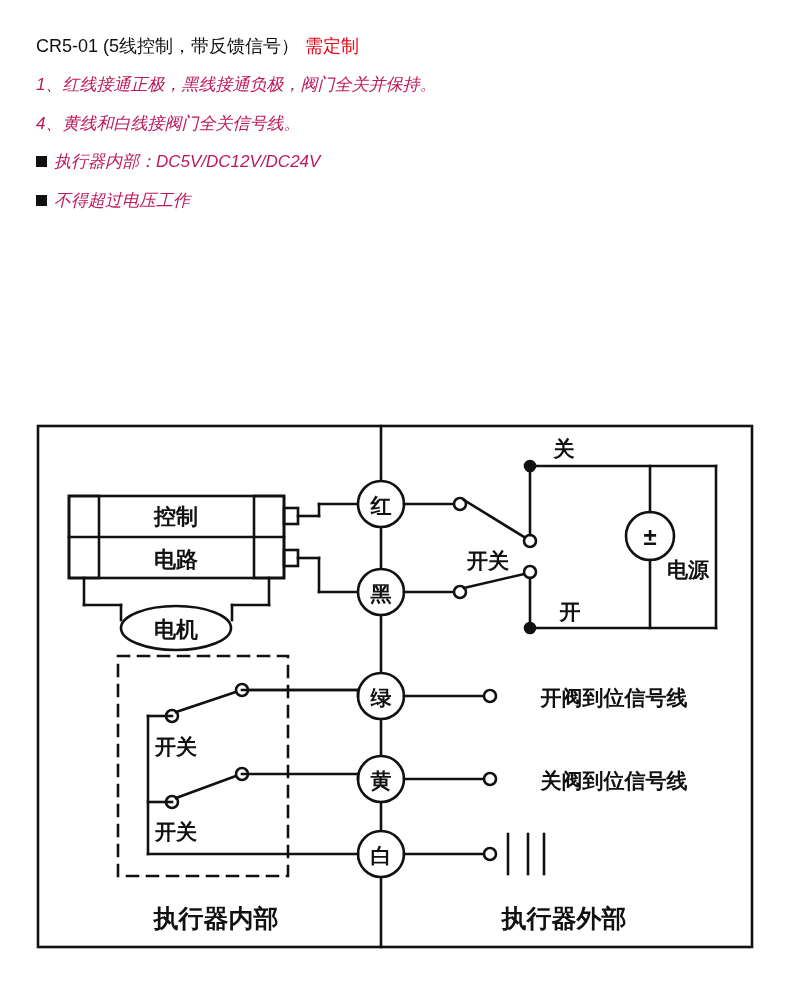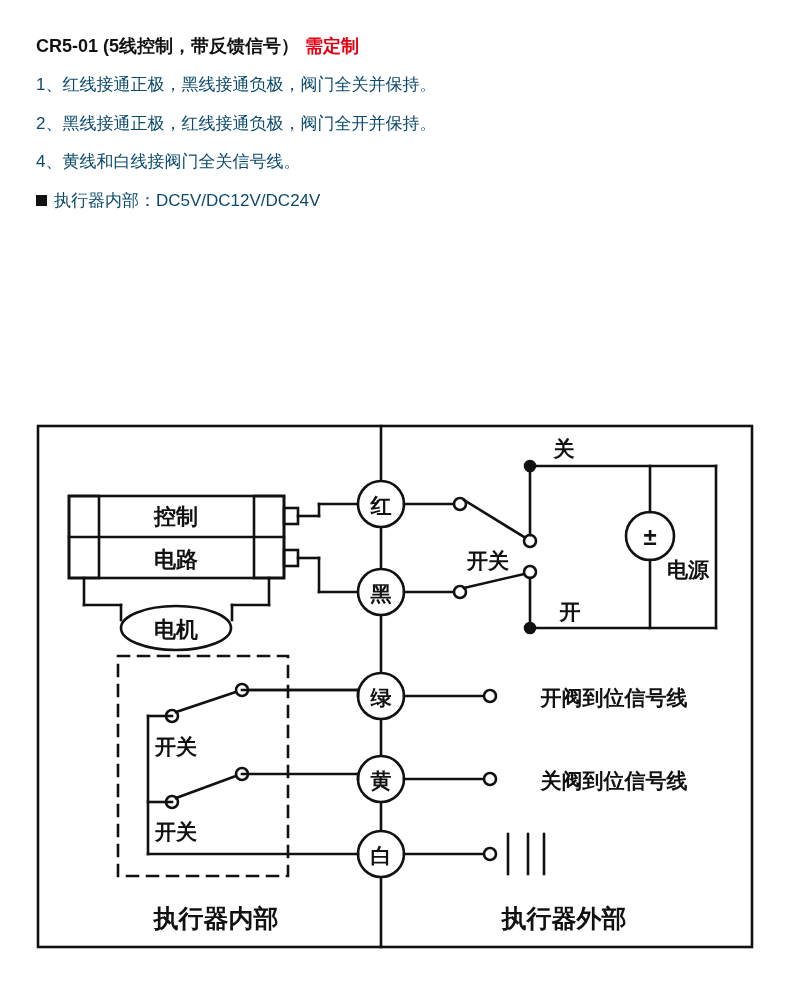--- a/index.html
+++ b/index.html
@@ -22,33 +22,34 @@
   }
   
   .text-block {
     position: absolute;
     left: 36px;
     top: 34px;
     width: 720px;
   }
   .title-row {
     font-size: 18px;
-    font-weight: bold;
+    font-weight: normal;
     letter-spacing: 0px;
     margin-bottom: 14px;
     white-space: nowrap;
   }
   .title-main { color: #111111; }
   .title-note { color: #e60012; margin-left: 6px; }
   .line {
     font-size: 17px;
     line-height: 1.5;
     margin-bottom: 13px;
-    color: #0c4a6e;
+    color: #be185d;
     white-space: nowrap;
+    font-style: italic;
   }
   .bullet-sq {
     display: inline-block;
     width: 11px;
     height: 11px;
     background: #111111;
     margin-right: 7px;
     position: relative;
     top: 0px;
   }
@@ -67,25 +68,27 @@
 
 <div class="page">
 
   <div class="text-block">
 
     <div class="title-row">
       <span class="title-main">CR5-01 (5线控制，带反馈信号）</span><span class="title-note">需定制</span>
     </div>
 
     <div class="line">1、红线接通正极，黑线接通负极，阀门全关并保持。</div>
-    <div class="line">2、黑线接通正极，红线接通负极，阀门全开并保持。</div>
     <div class="line">4、黄线和白线接阀门全关信号线。</div>
 
     <div class="line">
       <span class="bullet-sq"></span><span>执行器内部：DC5V/DC12V/DC24V</span>
+    </div>
+    <div class="line">
+      <span class="bullet-sq"></span><span>不得超过电压工作</span>
     </div>
 
   </div>
 
   <div class="diagram">
     <svg width="718" height="525" viewBox="0 0 718 525" xmlns="http://www.w3.org/2000/svg">
       <g fill="none" stroke="#111111" stroke-width="2.6" stroke-linecap="square">
 
         <rect x="2" y="2" width="714" height="521"></rect>
 

